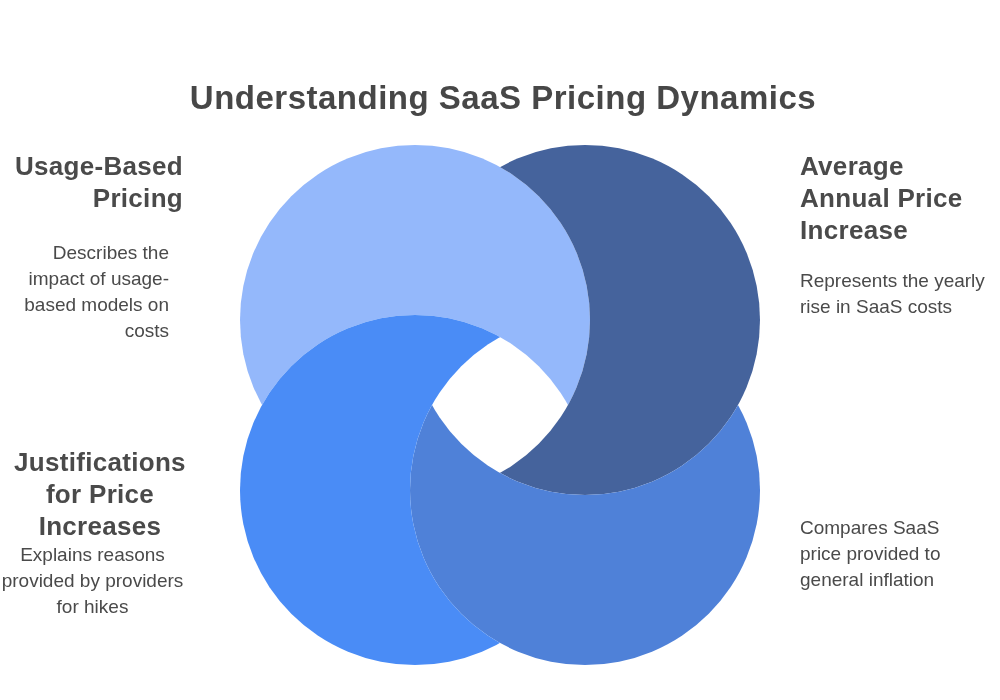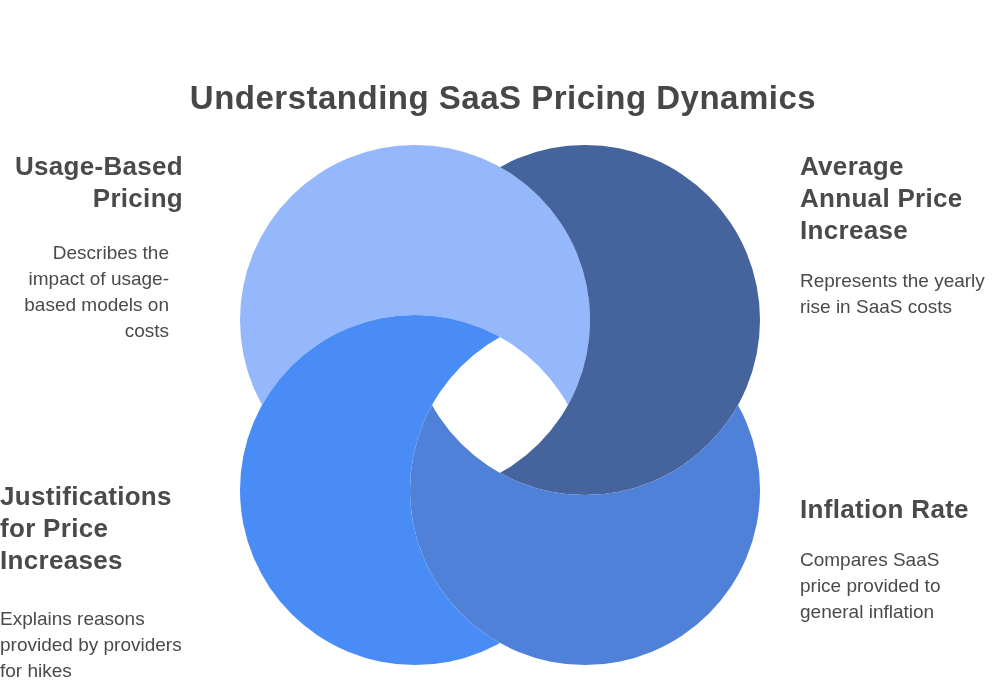--- a/index.html
+++ b/index.html
@@ -60,26 +60,25 @@
     left: 800px;
     top: 150px;
     width: 185px;
     text-align: left;
   }
   .block-top-right .description {
     margin-top: 22px;
   }
   .block-bottom-left {
     left: 0;
-    top: 480px;
+    top: 446px;
     width: 200px;
-    text-align: left;
+    text-align: center;
   }
   .block-bottom-left .description {
-    margin-top: 30px;
     padding-right: 15px;
   }
   .block-bottom-right {
     left: 800px;
     top: 493px;
     width: 190px;
     text-align: left;
   }
   .block-bottom-right .description {
     margin-top: 22px;
@@ -127,17 +126,16 @@
     <div class="heading">Usage-Based Pricing</div>
     <div class="description">Describes the impact of usage-based models on costs</div>
   </div>
 
   <div class="label-block block-bottom-left">
     <div class="heading">Justifications for Price Increases</div>
     <div class="description">Explains reasons provided by providers for hikes</div>
   </div>
 
   <div class="label-block block-bottom-right">
-    <div class="heading">Inflation Rate</div>
     <div class="description">Compares SaaS price provided to general inflation</div>
   </div>
 
 </div>
 
 </body></html>

